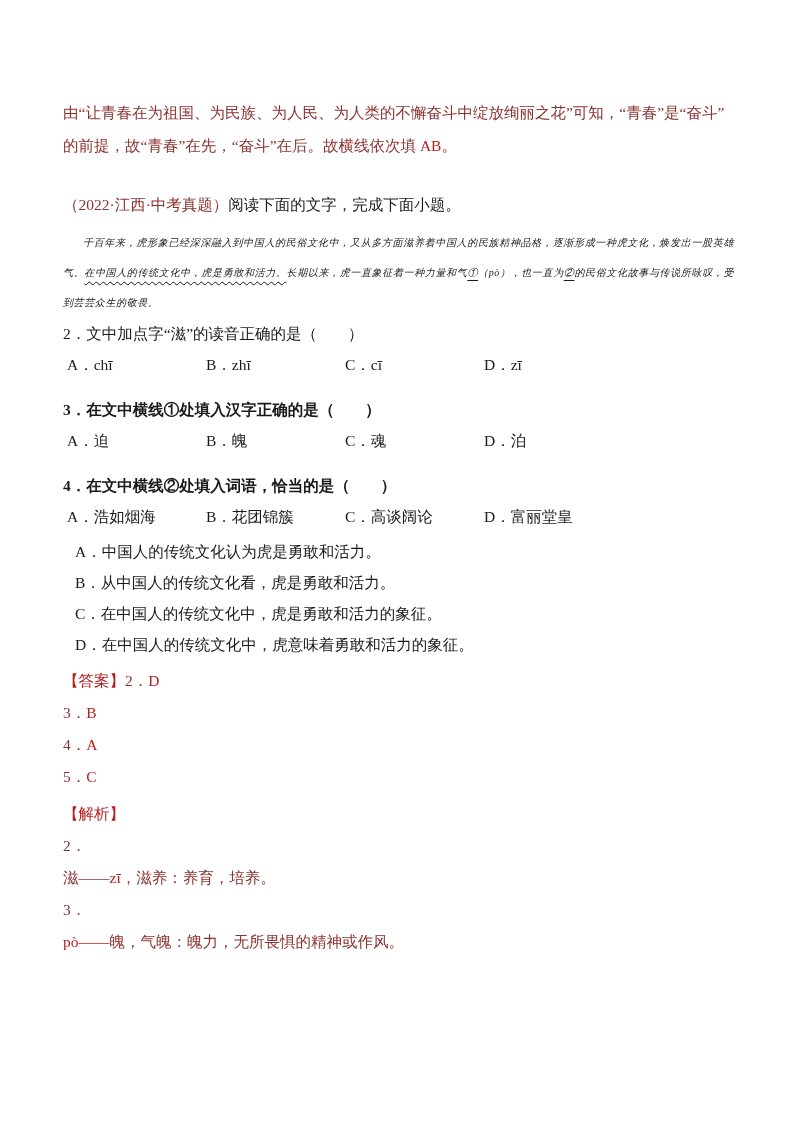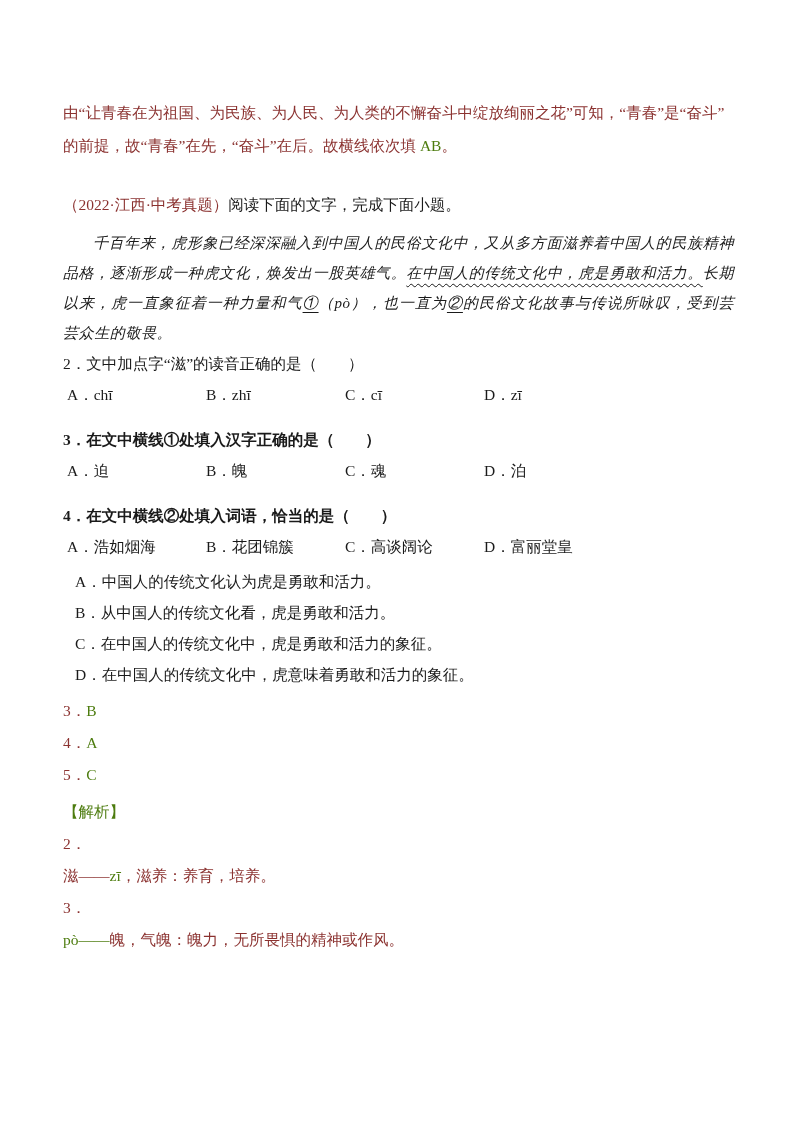--- a/index.html
+++ b/index.html
@@ -9,31 +9,31 @@
     background: #ffffff;
     font-family: "Liberation Serif", "DejaVu Serif", serif;
     font-size: 15.5px;
     color: #1a1a1a;
     overflow: hidden;
   }
   .page { width: 794px; height: 1123px; padding: 96px 60px 0 63px; }
   p, div { margin: 0; padding: 0; }
 
   .dark   { color: #8B3230; }
-  .bright { color: #4d7c0f; }
+  .bright { color: #b91c1c; }
   .bold   { font-weight: normal; }
 
   .intro  { line-height: 33px; }
   .sec    { margin-top: 27px; line-height: 31px; }
 
   .passage {
     margin-top: 8px;
     line-height: 30px;
     font-style: italic;
-    font-size: 15px;
+    font-size: 10px;
     letter-spacing: 0.6px;
     text-indent: 2em;
     text-align: justify;
   }
   .wavy    { text-decoration: underline wavy 1px; text-underline-offset: 5px; }
   .blank-u { text-decoration: underline; text-underline-offset: 4px; }
   .dot-u   { position: relative; }
   .dot-u::after {
     content: "•";
     position: absolute; left: 50%; bottom: -0.7em;
@@ -94,20 +94,21 @@
   </div>
 
   <div class="mt4">
     <div class="q5opt">A．中国人的传统文化认为虎是勇敢和活力。</div>
     <div class="q5opt">B．从中国人的传统文化看，虎是勇敢和活力。</div>
     <div class="q5opt">C．在中国人的传统文化中，虎是勇敢和活力的象征。</div>
     <div class="q5opt">D．在中国人的传统文化中，虎意味着勇敢和活力的象征。</div>
   </div>
 
   <div class="mt5">
+    <p class="ansline"><span class="bright bold">【答案】</span><span class="dark">2．</span><span class="bright">D</span></p>
     <p class="ansline"><span class="dark">3．</span><span class="bright">B</span></p>
     <p class="ansline"><span class="dark">4．</span><span class="bright">A</span></p>
     <p class="ansline"><span class="dark">5．</span><span class="bright">C</span></p>
   </div>
 
   <div class="mt5">
     <p class="seclabel bright bold">【解析】</p>
     <div class="mt1">
       <p class="analine dark">2．</p>
       <p class="analine"><span class="dark">滋——</span><span class="bright">zī</span><span class="dark">，滋养：养育，培养。</span></p>

